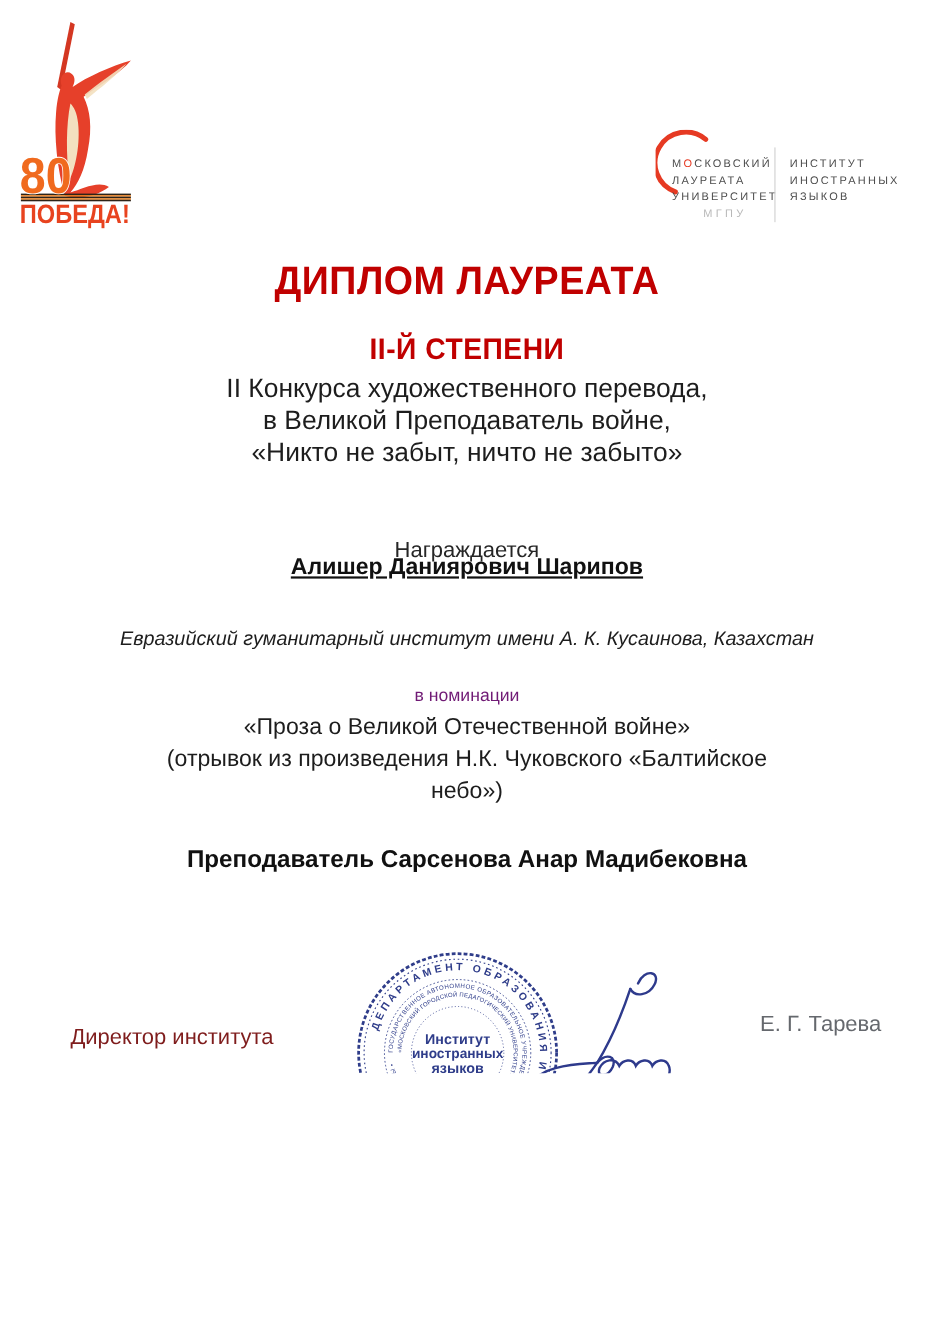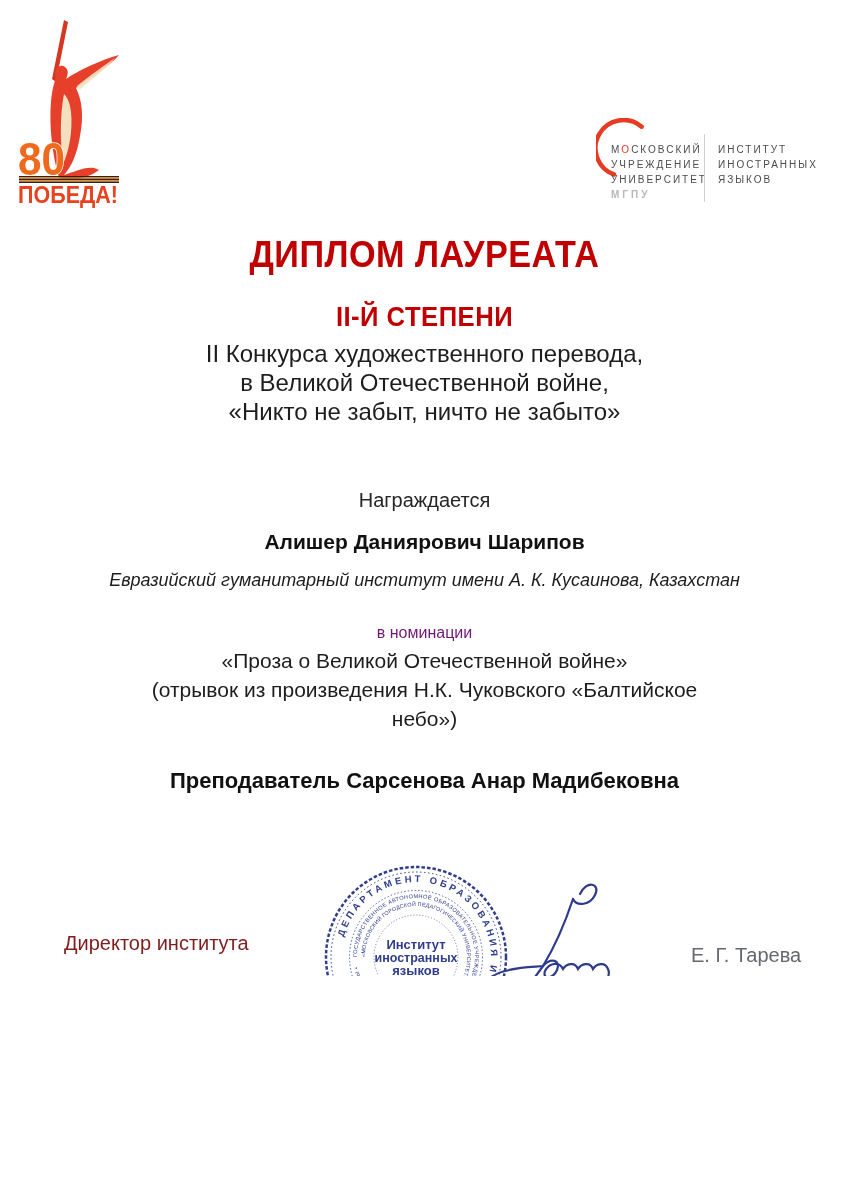--- a/index.html
+++ b/index.html
@@ -16,47 +16,47 @@
 
   
   .uni-logo { left:596px; top:118px; width:252px; height:104px; }
   .uni-arc { position:absolute; left:0; top:0; }
   .uni-left { position:absolute; left:15px; top:24px; }
   .uni-line {
     font-size:10px; font-weight:400; letter-spacing:2px; line-height:15px;
     color:#4c4c4c; white-space:nowrap;
   }
   .uni-line .red-o { color:#e63a23; }
-  .uni-abbr { font-size:10px; font-weight:700; letter-spacing:3px; line-height:15px; color:#b8b8b8; }
+  .uni-abbr { font-size:10px; font-weight:400; letter-spacing:3px; line-height:15px; color:#b8b8b8;text-align:center; }
   .uni-divider { position:absolute; left:108px; top:16px; width:1px; height:68px; background:#cfcfcf; }
   .uni-right { position:absolute; left:122px; top:24px; }
 
   
   .title1 {
     top:234px; font-size:36px; font-weight:800; color:#c00000;
     transform:scaleX(.95); letter-spacing:.5px;
   }
   .title2 {
     top:302px; font-size:27px; font-weight:800; color:#c00000;
     transform:scaleX(.95); letter-spacing:.5px;
   }
 
   
   .contest { top:339px; font-size:24px; line-height:29px; color:#1d1d1d; }
   .awarded { top:489px; font-size:20px; color:#262626; }
-  .recipient { top:530px; font-size:21px; font-weight:700; color:#111; }
+  .recipient { top:504px; font-size:21px; font-weight:700; color:#111;text-decoration:underline; }
   .institution { top:570px; font-size:18px; font-style:italic; color:#1d1d1d; }
   .nom-label { top:624px; font-size:16px; color:#701a75; }
   .nomination { top:646px; font-size:21px; line-height:29px; color:#1d1d1d; }
   .nomination .wrap { max-width:600px; margin:0 auto; }
   .teacher { top:768px; font-size:22px; font-weight:700; color:#111; }
 
   
   .director { left:64px; top:930px; font-size:20px; line-height:27px; color:#7f1d1d; }
-  .director-name { left:691px; top:944px; font-size:20px; color:#65686d; }
+  .director-name { left:691px; top:920px; font-size:20px; color:#65686d; }
   .stamp { left:321px; top:862px; width:190px; height:190px; z-index:1; }
   .signature { left:455px; top:878px; width:200px; height:150px; z-index:2; }
 
   svg { display:block; }
 </style>
 </head>
 <body>
 
 <div class="page">
 
@@ -77,38 +77,38 @@
       <text x="3" y="191" font-family="Liberation Sans, sans-serif" font-size="24" font-weight="800" fill="#e8431f" textLength="100" lengthAdjust="spacingAndGlyphs">ПОБЕДА!</text>
     </svg>
   </div>
 
   <div class="abs uni-logo">
     <svg class="uni-arc" width="72" height="74" viewBox="0 0 72 74">
       <path d="M45.6,8.7 A28,28 0 1 0 18,56.4" fill="none" stroke="#e63a23" stroke-width="4.5" stroke-linecap="round"></path>
     </svg>
     <div class="uni-left">
       <div class="uni-line"><span>М</span><span class="red-o">О</span><span>СКОВСКИЙ</span></div>
-      <div class="uni-line">УЧРЕЖДЕНИЕ</div>
+      <div class="uni-line">ЛАУРЕАТА</div>
       <div class="uni-line">УНИВЕРСИТЕТ</div>
       <div class="uni-abbr">МГПУ</div>
     </div>
     <div class="uni-divider"></div>
     <div class="uni-right">
       <div class="uni-line">ИНСТИТУТ</div>
       <div class="uni-line">ИНОСТРАННЫХ</div>
       <div class="uni-line">ЯЗЫКОВ</div>
     </div>
   </div>
 
   <div class="center-line title1">ДИПЛОМ ЛАУРЕАТА</div>
   <div class="center-line title2">II-Й СТЕПЕНИ</div>
 
   <div class="center-line contest">
     <div>II Конкурса художественного перевода,</div>
-    <div>в Великой Отечественной войне,</div>
+    <div>в Великой Преподаватель войне,</div>
     <div>«Никто не забыт, ничто не забыто»</div>
   </div>
 
   <div class="center-line awarded">Награждается</div>
   <div class="center-line recipient">Алишер Даниярович Шарипов</div>
   <div class="center-line institution">Евразийский гуманитарный институт имени А. К. Кусаинова, Казахстан</div>
 
   <div class="center-line nom-label">в номинации</div>
   <div class="center-line nomination">
     <div>«Проза о Великой Отечественной войне»</div>

